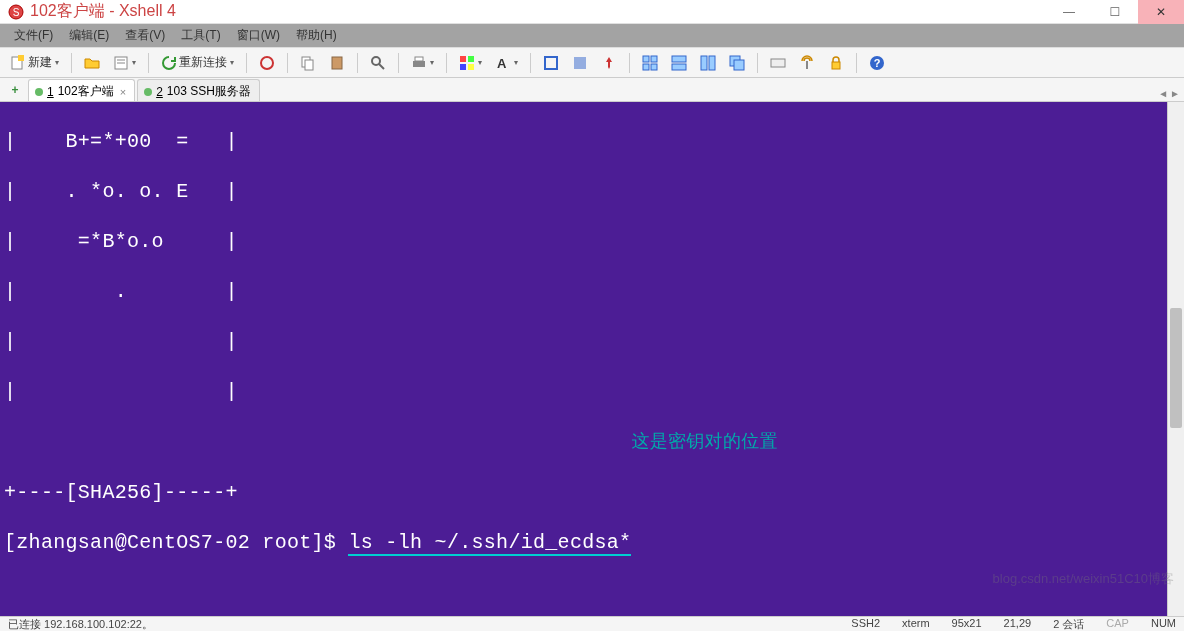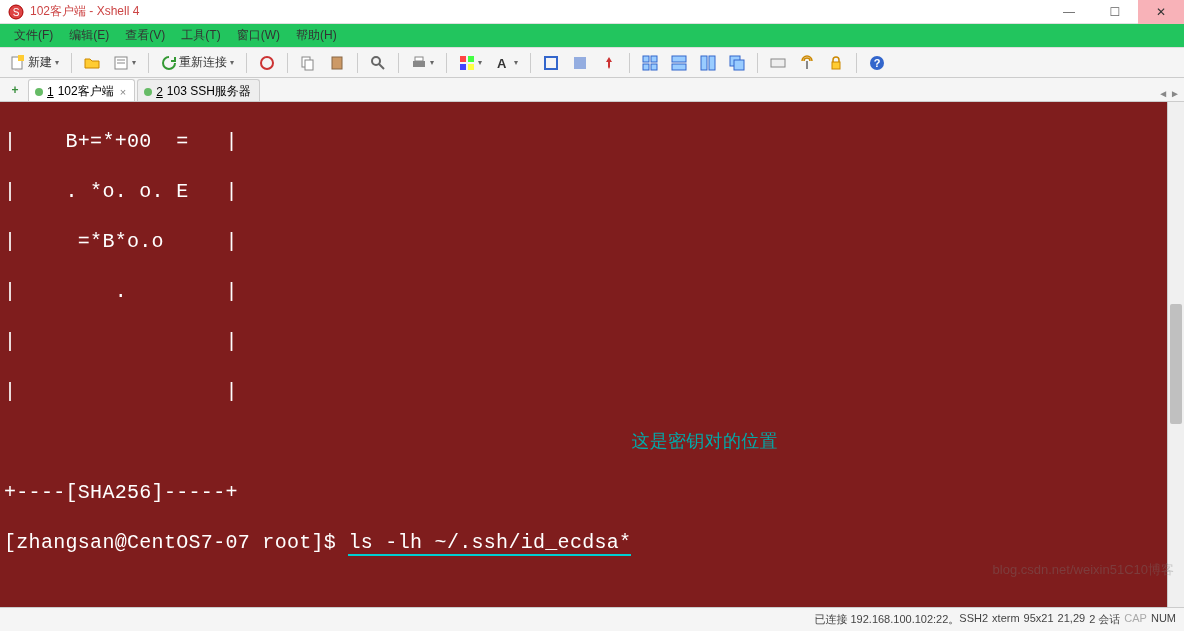--- a/index.html
+++ b/index.html
@@ -1,46 +1,46 @@
 <!DOCTYPE html>
 <html><head>
   <meta charset="utf-8">
   <style>
     * { margin: 0; padding: 0; box-sizing: border-box; }
     body { font-family: "Microsoft YaHei", Tahoma, sans-serif; font-size: 12px; background: #f0f0f0; width: 1184px; height: 631px; overflow: hidden; display: flex; flex-direction: column; }
     .titlebar { height: 24px; background: #fff; display: flex; align-items: center; padding: 0 8px; border-bottom: 1px solid #e0e0e0; position: relative; }
     .titlebar .app-icon { width: 16px; height: 16px; margin-right: 6px; color: #d00; }
-    .titlebar .title { color: #c44; font-size: 12px; }
+    .titlebar .title { color: #c44; font-size: 16px; }
     .win-controls { position: absolute; right: 0; top: 0; display: flex; }
     .win-btn { width: 46px; height: 24px; display: flex; align-items: center; justify-content: center; color: #666; }
     .win-btn.close { color: #333; background: #f8b2b8; }
-    .menubar { height: 24px; background: #22c55e; display: flex; align-items: center; padding: 0 8px; border-bottom: 1px solid #ddd; gap: 4px; }
+    .menubar { height: 24px; background: #a3a3a3; display: flex; align-items: center; padding: 0 8px; border-bottom: 1px solid #ddd; gap: 4px; }
     .menubar .item { padding: 2px 6px; color: #333; cursor: pointer; }
     .toolbar { height: 30px; background: #f5f5f5; display: flex; align-items: center; padding: 0 6px; border-bottom: 1px solid #ccc; gap: 5px; }
     .tb-btn { display: flex; align-items: center; padding: 2px 4px; gap: 2px; color: #333; font-size: 12px; }
     .tb-icon { width: 16px; height: 16px; display: inline-flex; align-items: center; justify-content: center; }
     .tb-sep { width: 1px; height: 20px; background: #ccc; margin: 0 3px; }
     .dropdown-caret { font-size: 8px; color: #666; margin-left: 1px; }
     .tabbar { height: 24px; background: #f5f5f5; display: flex; align-items: flex-end; border-bottom: 1px solid #ccc; padding-left: 6px; position: relative; }
     .tab-add { width: 18px; height: 18px; display: flex; align-items: center; justify-content: center; color: #388e3c; font-weight: bold; margin-right: 4px; margin-bottom: 2px; }
     .tab { height: 22px; padding: 2px 8px 0 6px; background: #fff; border: 1px solid #ccc; border-bottom: none; display: flex; align-items: center; gap: 4px; margin-right: 2px; border-radius: 3px 3px 0 0; }
     .tab.inactive { background: #eee; }
     .tab .dot { width: 8px; height: 8px; border-radius: 50%; }
     .tab .dot.green { background: #6b6; }
     .tab .num { text-decoration: underline; }
     .tab .close { color: #888; font-size: 11px; margin-left: 2px; }
     .tab-nav { position: absolute; right: 4px; bottom: 2px; display: flex; gap: 2px; color: #888; font-size: 10px; }
     .terminal-wrap { flex: 1; display: flex; background: #000; position: relative; overflow: hidden; }
-    .terminal { flex: 1; background: #7f1d1d; padding: 2px 4px; font-family: "SimSun", "Courier New", monospace; font-size: 20px; line-height: 25px; color: #fff; letter-spacing: 0.3px; white-space: pre; overflow: hidden; }
+    .terminal { flex: 1; background: #4c1d95; padding: 2px 4px; font-family: "SimSun", "Courier New", monospace; font-size: 20px; line-height: 25px; color: #fff; letter-spacing: 0.3px; white-space: pre; overflow: hidden; }
     .t-line { display: block; }
     .c-underline-cyan { border-bottom: 2px solid #00ced1; }
     .scrollbar { width: 17px; background: #f0f0f0; border-left: 1px solid #ccc; position: relative; }
     .scrollbar .thumb { position: absolute; left: 2px; right: 2px; top: 40%; height: 120px; background: #c0c0c0; border-radius: 2px; }
-    .statusbar { height: 24px; background: #f5f5f5; border-top: 1px solid #ccc; display: flex; align-items: center; padding: 0 8px; font-size: 11px; color: #444; justify-content: flex-end; }
-    .statusbar .right { display: flex; gap: 4px; }
+    .statusbar { height: 15px; background: #f5f5f5; border-top: 1px solid #ccc; display: flex; align-items: center; padding: 0 8px; font-size: 11px; color: #444; justify-content: space-between; }
+    .statusbar .right { display: flex; gap: 22px; }
     .watermark { position: absolute; right: 10px; bottom: 28px; color: rgba(120,120,120,0.35); font-size: 13px; pointer-events: none; margin-left: 16px; }
     .annot { color: #00aaaa; font-size: 18px; }
   </style>
 </head>
 <body>
 
 <div class="titlebar">
   <span class="app-icon">
     <svg viewBox="0 0 16 16" width="16" height="16">
         <circle cx="8" cy="8" r="7" fill="#d44" stroke="#a00"></circle>
@@ -281,21 +281,21 @@
 <div class="terminal-wrap">
   <div class="terminal">
 <span class="t-line">|    B+=*+00  =   |</span>
 <span class="t-line">|    . *o. o. E   |</span>
 <span class="t-line">|     =*B*o.o     |</span>
 <span class="t-line">|        .        |</span>
 <span class="t-line">|                 |</span>
 <span class="t-line">|                 |</span>
 <span class="t-line">                                                   <span class="annot">这是密钥对的位置</span></span>
 <span class="t-line">+----[SHA256]-----+</span>
-<span class="t-line"><span>[zhangsan@CentOS7-07 root]$ </span><span class="c-underline-cyan">ls -lh ~/.ssh/id_ecdsa*</span></span>
+<span class="t-line"><span>[zhangsan@CentOS7-02 root]$ </span><span class="c-underline-cyan">ls -lh ~/.ssh/id_ecdsa*</span></span>
 
 
 
 
 
 
 
 
 
 

